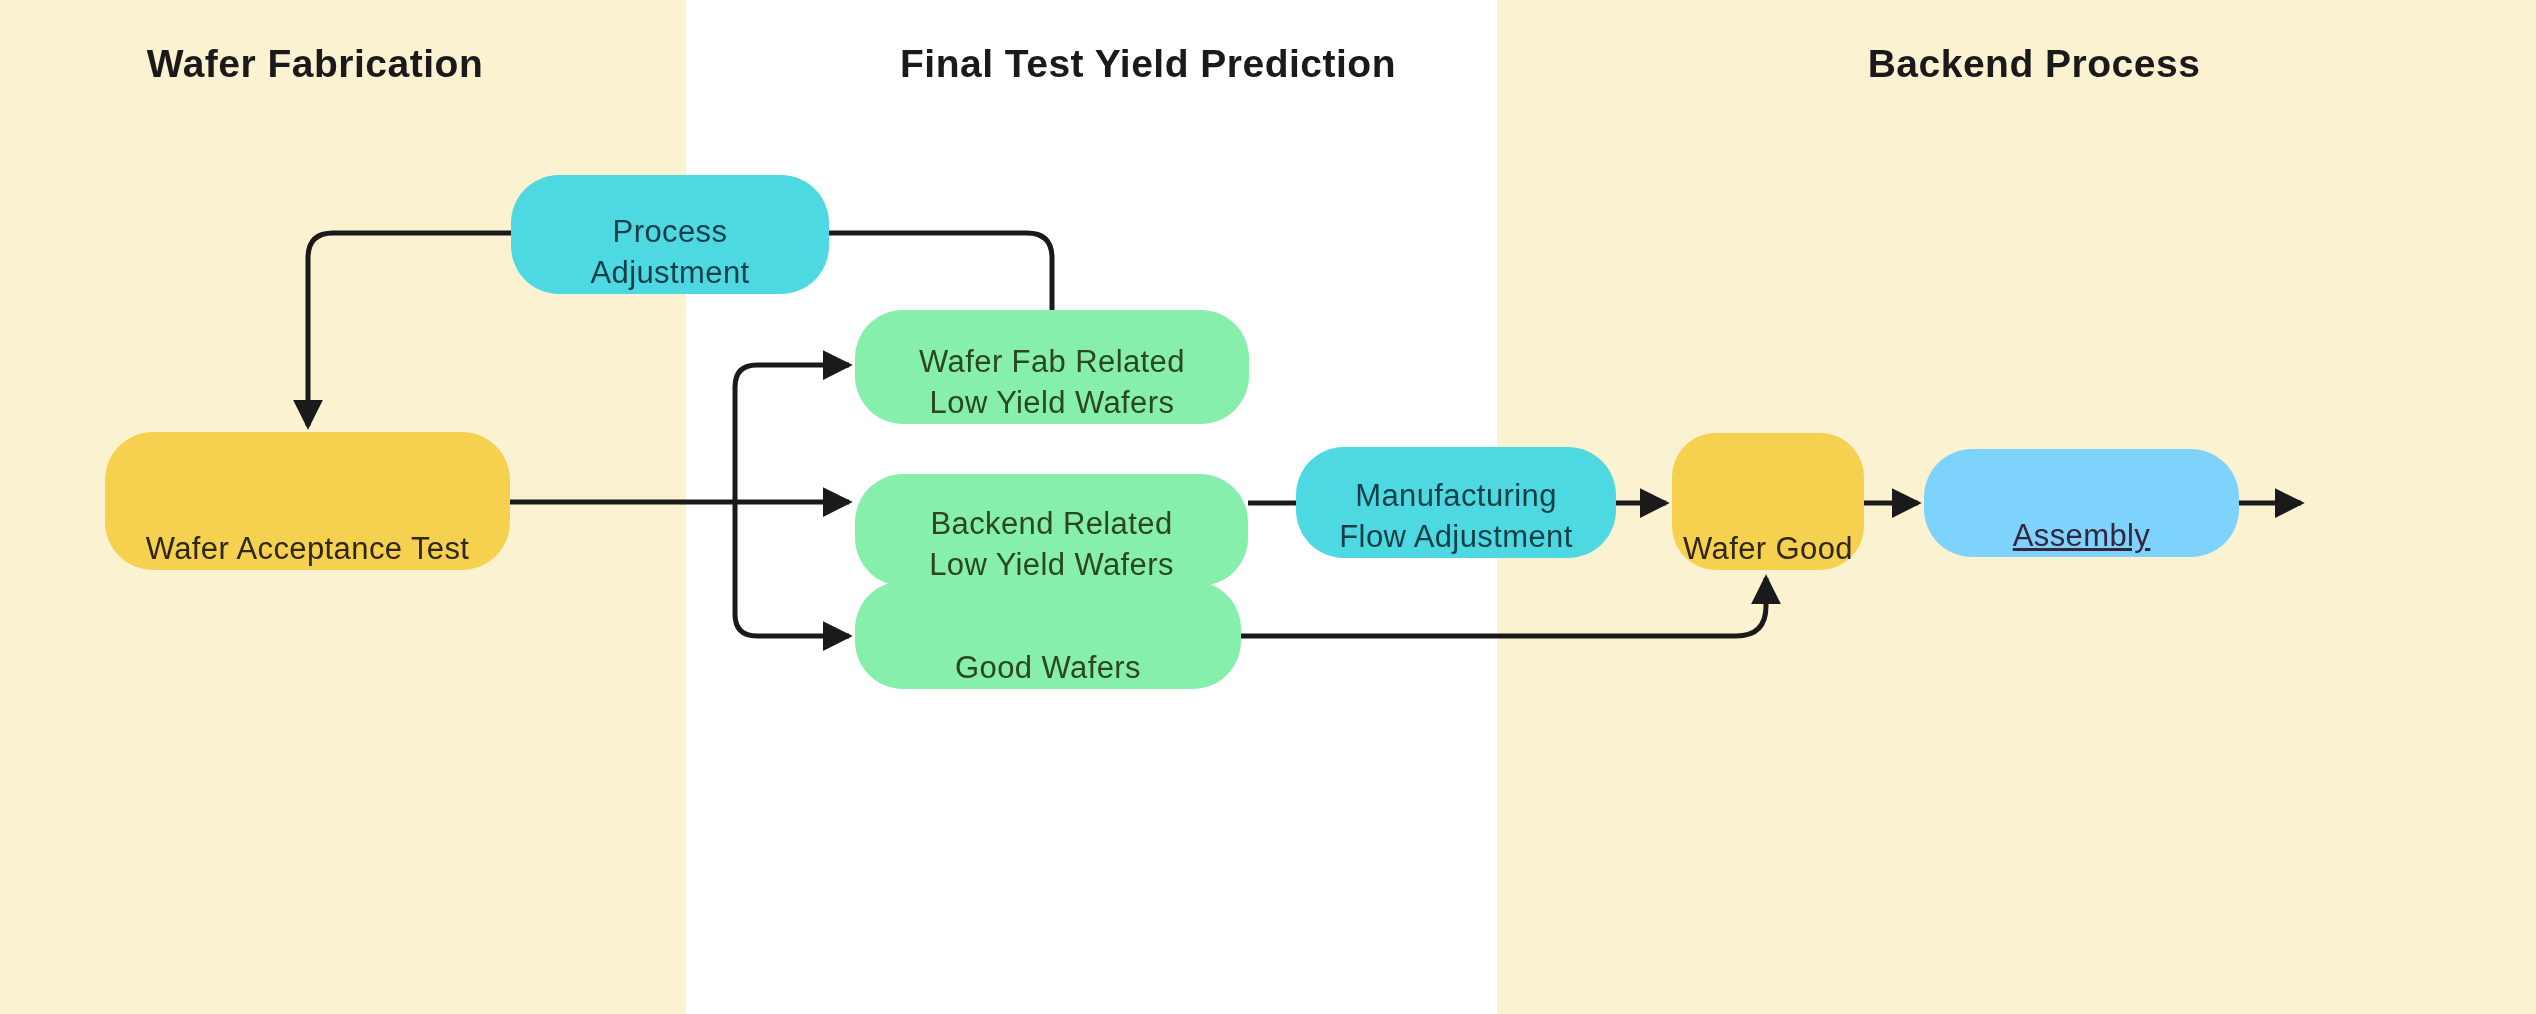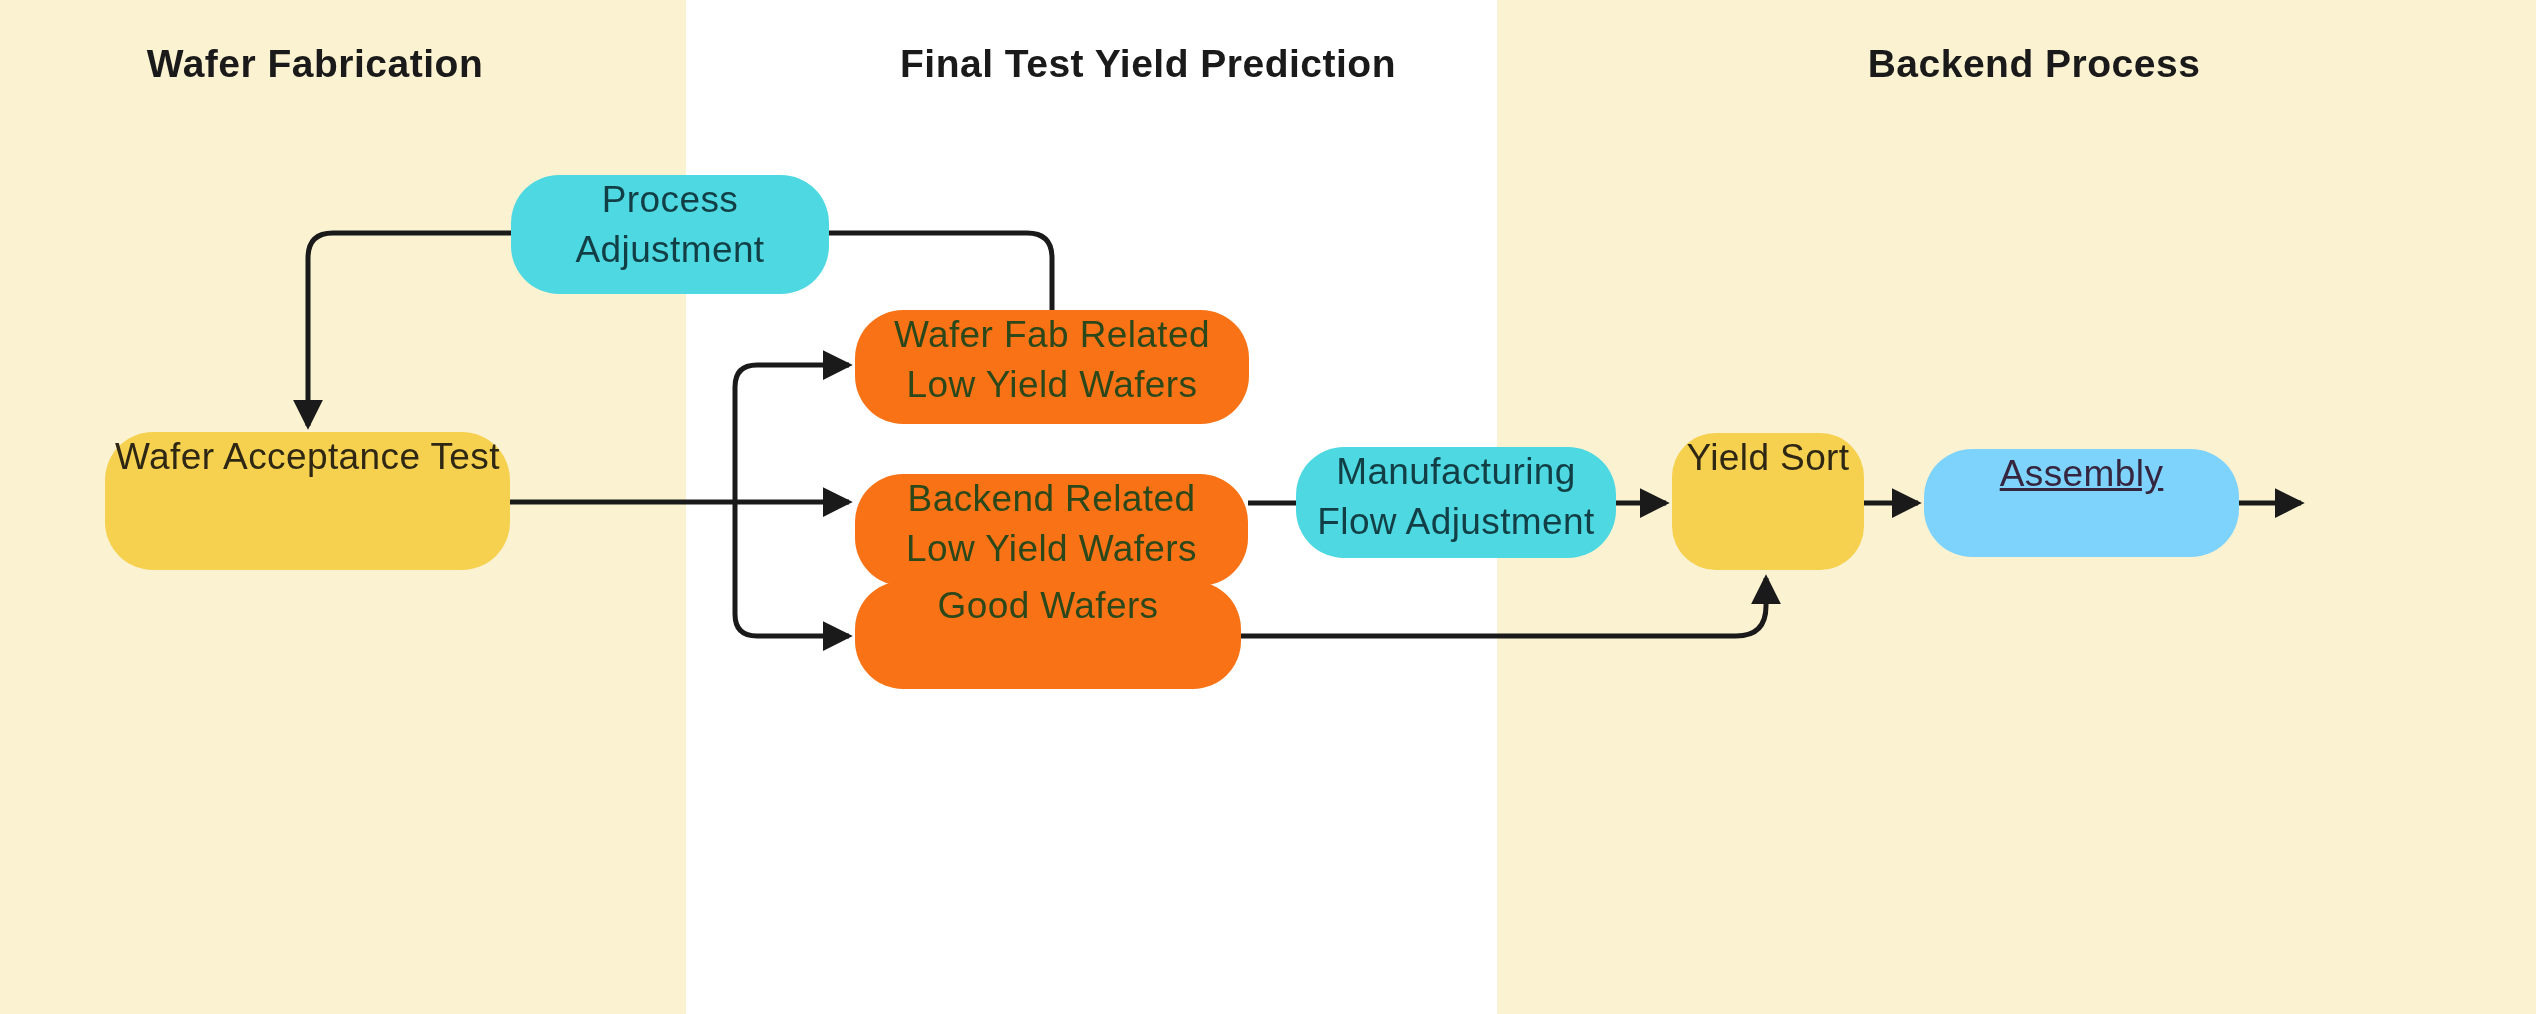--- a/index.html
+++ b/index.html
@@ -23,28 +23,28 @@
   }
   #title-left{left:315px;}
   #title-middle{left:1148px;}
   #title-right{left:2034px;}
 
   .edges{position:absolute;left:0;top:0;width:2536px;height:1014px;pointer-events:none;}
   .edge{fill:none;stroke:#1A1A1A;stroke-width:5;stroke-linejoin:round;}
 
   .node{
     position:absolute;
-    display:flex;align-items:flex-start;justify-content:center;
+    display:flex;align-items:flex-end;justify-content:center;
     border-radius:48px;
     text-align:center;
-    font-size:37px;line-height:1.34;letter-spacing:.4px;
+    font-size:31px;line-height:1.34;letter-spacing:.4px;
     white-space:pre-line;
   }
   .node-yellow{background:#F6D04F;color:#2E2713;}
-  .node-green {background:#f97316;color:#2C481A;}
+  .node-green {background:#86efac;color:#2C481A;}
   .node-cyan  {background:#4ED9E2;color:#123F46;}
   .node-purple{background:#7dd3fc;color:#36253F;text-decoration:underline;}
 
   #node-process-adjustment          {left:511px; top:175px; width:318px; height:119px;}
   #node-wafer-acceptance-test       {left:105px; top:432px; width:405px; height:138px;}
   #node-wafer-fab-related           {left:855px; top:310px; width:394px; height:114px;}
   #node-backend-related             {left:855px; top:446px; width:393px; height:112px;margin-top:28px;}
   #node-good-wafers                 {left:855px; top:581px; width:386px; height:108px;}
   #node-manufacturing-flow-adjustment{left:1296px;top:447px; width:320px; height:111px;}
   #node-wafer-sort                  {left:1672px;top:433px; width:192px; height:137px; border-radius:44px;}
@@ -114,21 +114,21 @@
   <div class="node node-green" id="node-good-wafers">
     <span>Good Wafers</span>
   </div>
 
   <div class="node node-cyan" id="node-manufacturing-flow-adjustment">
     <span>Manufacturing
 Flow Adjustment</span>
   </div>
 
   <div class="node node-yellow" id="node-wafer-sort">
-    <span>Yield Sort</span>
+    <span>Wafer Good</span>
   </div>
 
   <div class="node node-purple" id="node-assembly">
     <span>Assembly</span>
   </div>
 
 
 </div>
 
 </body></html>

